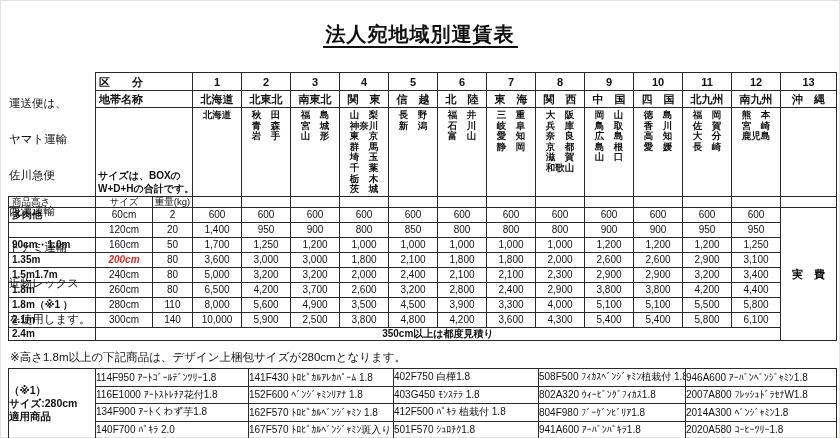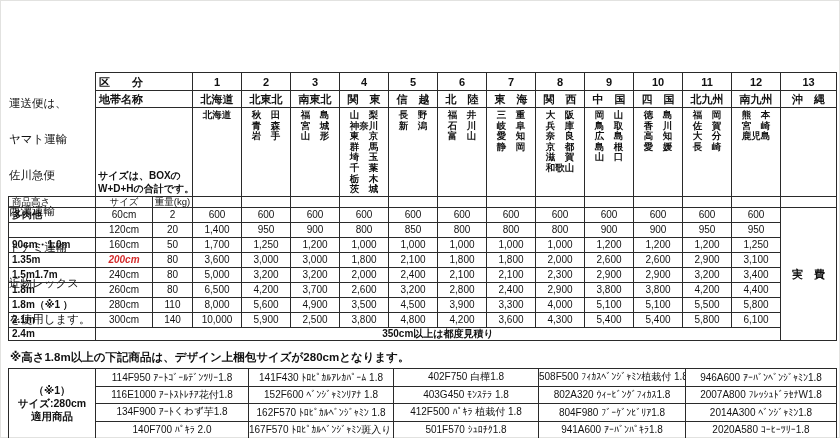--- a/index.html
+++ b/index.html
@@ -36,35 +36,38 @@
   .freight tr.r-data td{height:14px;}
   .freight tr.r-last td{height:10px;}
   .freight td.prefs{vertical-align:top; padding-top:2px; font-size:9.5px; font-weight:bold;}
   .freight td.prefs div{line-height:10.6px;}
   .freight td.boxnote{vertical-align:bottom; text-align:left; padding:0 0 1px 2px; font-weight:bold;margin-left:29px;}
   .freight td.boxnote div{line-height:12.5px; font-size:10px;}
   .freight td.red{color:#d42a2a; font-style:italic; font-weight:bold;}
   .freight td.fee{font-weight:bold; font-size:11px;}
   .freight td.estnote{font-weight:bold;}
 
-  .footnote{position:absolute; left:10px; top:350px; font-size:11.5px; font-weight:bold; white-space:nowrap;}
+  .footnote{position:absolute; left:10px; top:350px; font-size:11.5px; font-weight:normal; white-space:nowrap;}
 
   .sz{position:absolute; left:8px; top:368px; width:828px;}
   .sz td{
-    border:1px solid #2a2a2a; padding:0; text-align:center;
+    border:1px solid #2a2a2a; padding:0; text-align:left;
     font-size:10px; white-space:nowrap; overflow:hidden; height:16.5px;
   }
   .sz td.hdr{font-weight:bold; font-size:10.5px;}
   .sz td.hdr div{line-height:13px;}
 </style>
 </head>
 <body>
 
 <div class="page">
 
+  <div class="title-wrap">
+    <span>法人宛地域別運賃表</span>
+  </div>
 
   <div class="carrier-note">
       <div class="carrier-line g">運送便は、</div>
       <div class="carrier-line g">ヤマト運輸</div>
       <div class="carrier-line">佐川急便</div>
       <div class="carrier-line">西濃運輸</div>
       <div class="carrier-line">トナミ運輸</div>
       <div class="carrier-line">近物レックス</div>
       <div class="carrier-line">を使用します。</div>
     </div>

